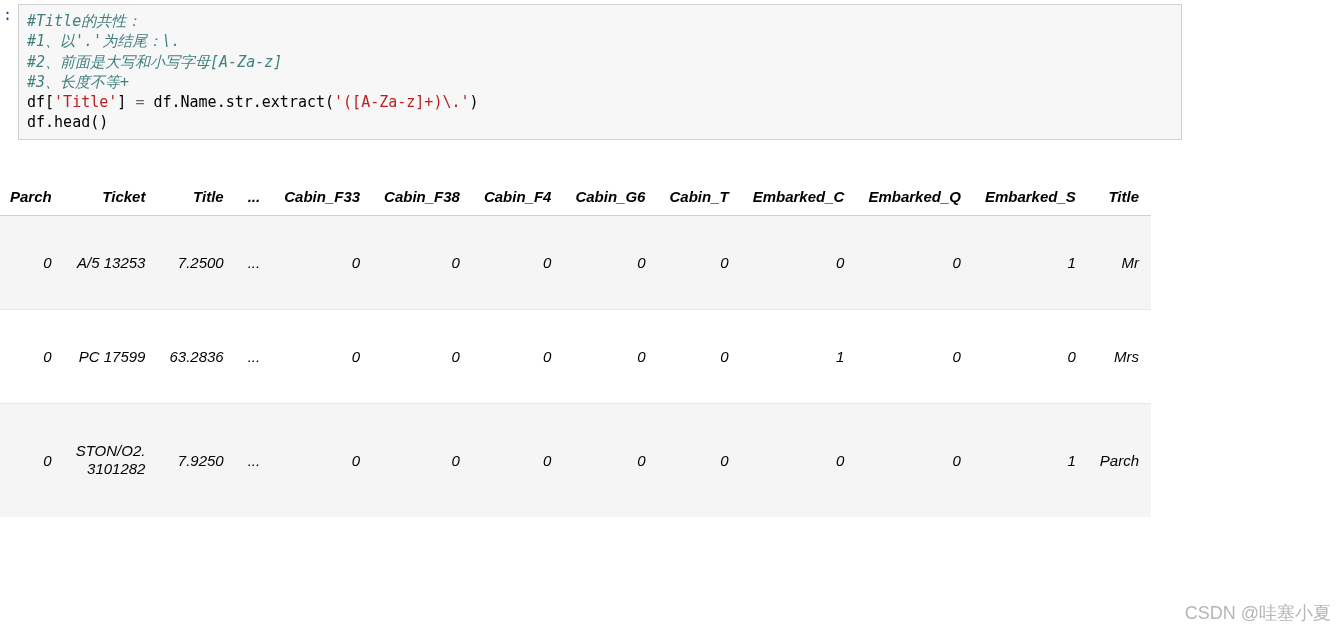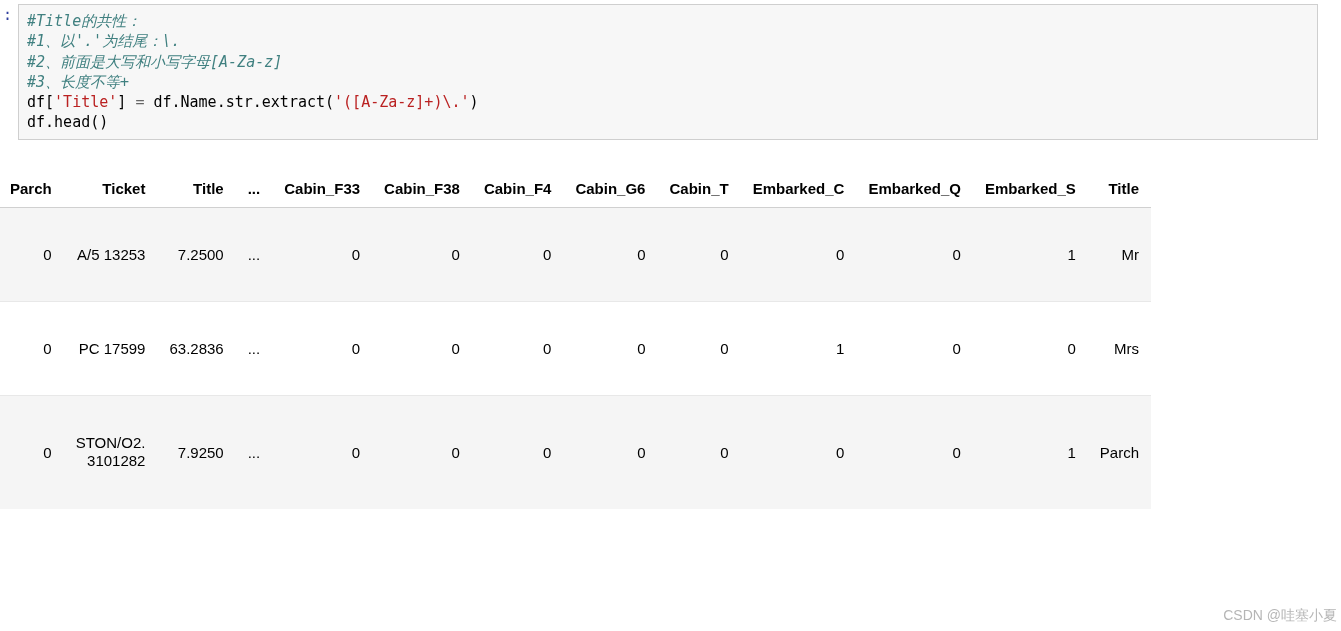--- a/index.html
+++ b/index.html
@@ -23,31 +23,32 @@
     }
     .code-cell {
       margin: 4px 0 0 18px;
       border: 1px solid #cfcfcf;
       border-left: 1px solid #cfcfcf;
       background: #f7f7f7;
       padding: 6px 8px;
       font-family: "SimSun", "Consolas", monospace;
       font-size: 15px;
       line-height: 1.35;
-      width: 1300px;
+      width: 1164px;
     }
     .code-cell .cmt { color: #408080; font-style: italic; }
     .code-cell .def { color: #000; }
     .code-cell .str-red { color: #BA2121; }
     .code-cell .op { color: #666666; }
     .output-wrap {
-      margin-top: 32px;
+      margin-top: 40px;
       margin-left: 0;
       width: 1187px;
       overflow: hidden;
+      font-style: italic;
     }
     table.df {
       border-collapse: collapse;
       font-family: Arial, sans-serif;
       font-size: 15px;
       color: #000;
       table-layout: auto;
       margin-left: -2px;
     }
     table.df th {
@@ -63,24 +64,24 @@
       padding: 38px 12px;
       border-top: 1px solid #e8e8e8;
       white-space: nowrap;
       vertical-align: middle;
     }
     table.df tbody tr:nth-child(odd) { background: #f5f5f5; }
     table.df tbody tr:nth-child(even) { background: #ffffff; }
     .ticket-multi { line-height: 1.25; text-align: right; }
     .watermark {
       position: absolute;
-      right: 4px;
+      right: 10px;
       bottom: 6px;
       color: rgba(120,120,120,0.55);
-      font-size: 14px;
+      font-size: 18px;
       font-family: Arial, sans-serif;
     }
   </style>
 </head>
 <body>
 
 <div class="prompt-area">:</div>
 
 <pre class="code-cell"><span class="cmt">#Title的共性：</span>
 <span class="cmt">#1、以'.'为结尾：\.</span>

